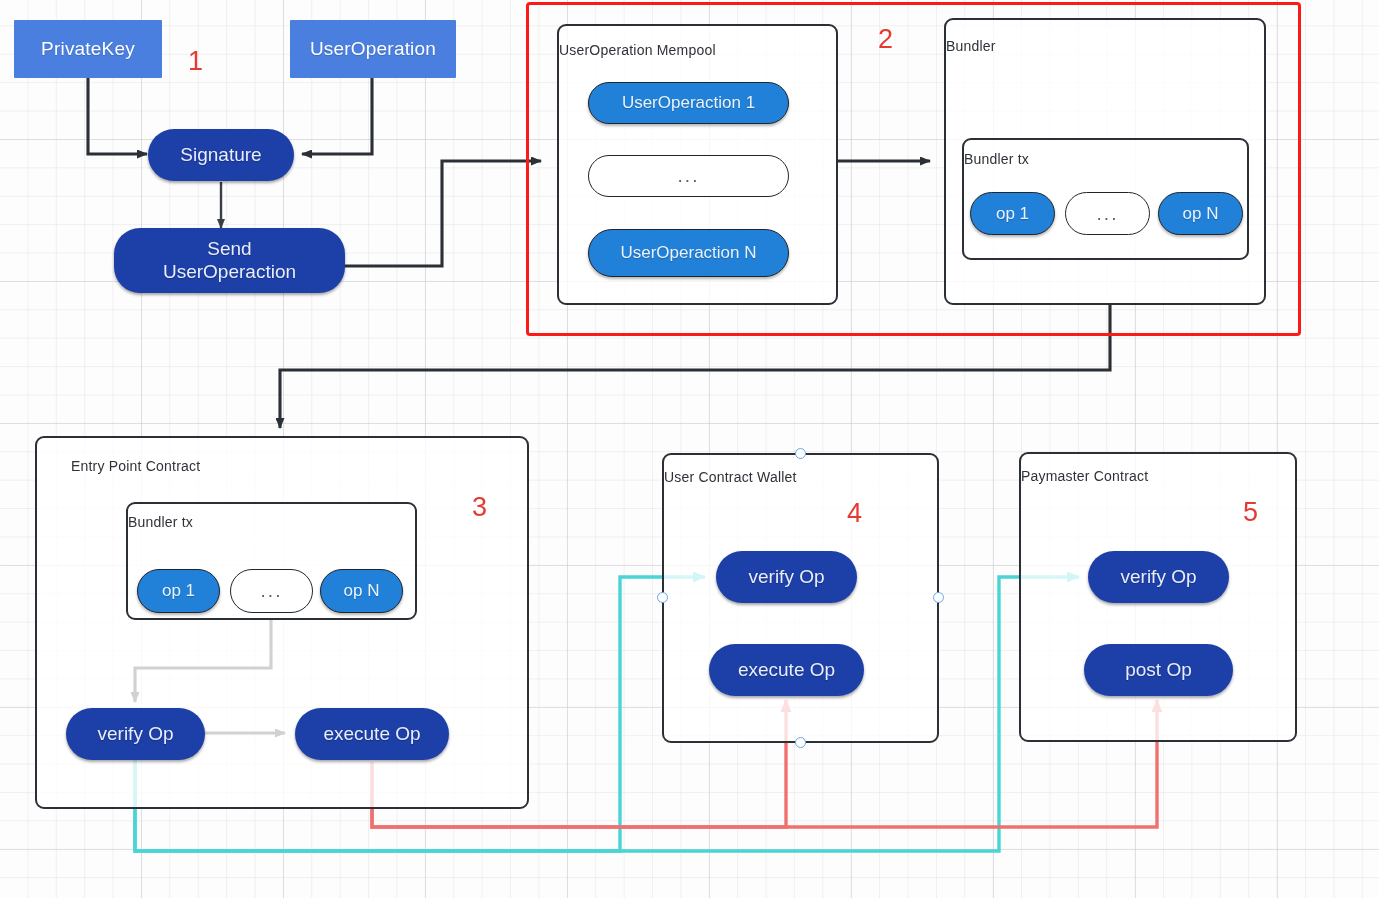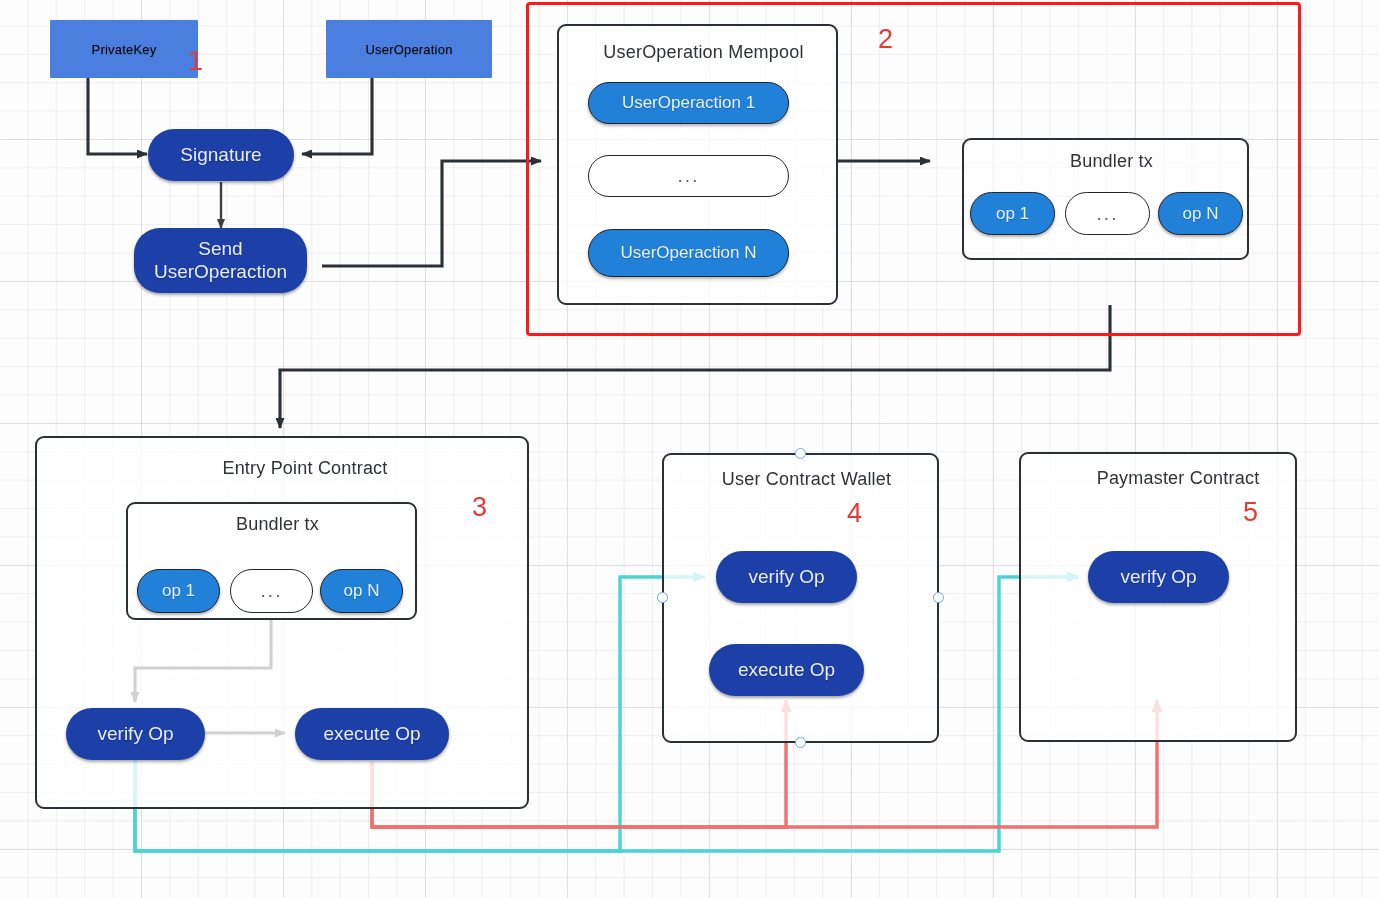--- a/index.html
+++ b/index.html
@@ -18,24 +18,23 @@
       linear-gradient(to right, rgba(190,190,200,.40) 1px, transparent 1px),
       linear-gradient(to bottom, rgba(190,190,200,.40) 1px, transparent 1px);
     background-size:28.4px 28.4px, 28.4px 28.4px, 142px 142px, 142px 142px;
     background-position:-1px -3px,-1px -3px,-1px -3px,-1px -3px;
   }
   svg#wires{position:absolute;left:0;top:0;width:1379px;height:898px;pointer-events:none;}
 
   
   .node{position:absolute;box-sizing:border-box;display:flex;align-items:center;justify-content:center;text-align:center;}
   .rect-blue{
-    background:#4a7fe0;color:#000000;font-size:13px;letter-spacing:.2px;
+    background:#4a7fe0;color:#ffffff;font-size:19px;letter-spacing:.2px;
     border-radius:1px;
     text-shadow:0 1px 1px rgba(0,0,0,.18);
-    margin-left:36px;
   }
   .pill-dark{
     background:#1d3fa8;color:#e8eefc;border-radius:26px;font-size:19px;line-height:1.18;
     box-shadow:0 2px 3px rgba(0,0,0,.35);
     text-shadow:0 1px 1px rgba(0,0,0,.25);
   }
   .pill-blue{
     background:#2180d8;color:#eaf3fd;border-radius:24px;font-size:17px;
     border:1.6px solid #21252b;
     box-shadow:0 2px 3px rgba(0,0,0,.3);
@@ -50,22 +49,22 @@
     position:absolute;box-sizing:border-box;
     background:rgba(255,255,255,.78);
     border:2.1px solid #2b2f36;border-radius:9px;
   }
   .inner-box{
     position:absolute;box-sizing:border-box;
     background:rgba(255,255,255,.6);
     border:2.1px solid #2b2f36;border-radius:9px;
   }
   .box-title{
-    position:absolute;left:12px;right:0;text-align:center;
-    font-size:18px;color:#2f3238;letter-spacing:.2px;
+    position:absolute;left:0;right:0;
+    font-size:14px;color:#2f3238;letter-spacing:.2px;
   }
   .step-num{
     position:absolute;color:#e43a32;font-size:27px;font-weight:400;
     font-family:"Liberation Sans", sans-serif;
   }
   .red-frame{
     position:absolute;box-sizing:border-box;
     border:3.4px solid #fc1a18;border-radius:4px;
     background:transparent;
   }
@@ -133,21 +132,21 @@
   </div>
 
   <div class="node pill-dark" style="left:148px;top:129px;width:146px;height:52px;">
     <span>Signature</span>
   </div>
 
   <div class="node rect-blue" style="left:290px;top:20px;width:166px;height:58px;">
     <span>UserOperation</span>
   </div>
 
-  <div class="node pill-dark" style="left:134px;top:228px;width:173px;height:65px;flex-direction:column;">
+  <div class="node pill-dark" style="left:114px;top:228px;width:231px;height:65px;flex-direction:column;">
     <span>Send</span>
     <span>UserOperaction</span>
   </div>
 
   <div class="step-num" style="left:188px;top:46px;">1</div>
 
   <div class="red-frame" style="left:526px;top:2px;width:775px;height:334px;"></div>
 
   <div class="step-num" style="left:878px;top:24px;">2</div>
 
@@ -157,20 +156,23 @@
   <div class="node pill-blue" style="left:588px;top:82px;width:201px;height:42px;">
     <span>UserOperaction 1</span>
   </div>
   <div class="node pill-white" style="left:588px;top:155px;width:201px;height:42px;">
     <span>...</span>
   </div>
   <div class="node pill-blue" style="left:588px;top:229px;width:201px;height:48px;">
     <span>UserOperaction N</span>
   </div>
 
+  <div class="container-box" style="left:944px;top:18px;width:322px;height:287px;">
+    <div class="box-title" style="top:18px;">Bundler</div>
+  </div>
   <div class="inner-box" style="left:962px;top:138px;width:287px;height:122px;">
     <div class="box-title" style="top:11px;">Bundler tx</div>
   </div>
   <div class="node pill-blue" style="left:970px;top:192px;width:85px;height:43px;">
     <span>op 1</span>
   </div>
   <div class="node pill-white" style="left:1065px;top:192px;width:85px;height:43px;">
     <span>...</span>
   </div>
   <div class="node pill-blue" style="left:1158px;top:192px;width:85px;height:43px;">
@@ -213,21 +215,24 @@
   <div class="node pill-dark" style="left:709px;top:644px;width:155px;height:52px;">
     <span>execute Op</span>
   </div>
 
   <div class="handle" style="left:795px;top:448px;"></div>
   <div class="handle" style="left:657px;top:592px;"></div>
   <div class="handle" style="left:933px;top:592px;"></div>
   <div class="handle" style="left:795px;top:737px;"></div>
 
   <div class="container-box" style="left:1019px;top:452px;width:278px;height:290px;">
-    <div class="box-title" style="top:14px;padding-left:28px;">Paymaster Contract</div>
+    <div class="box-title" style="top:14px;">Paymaster Contract</div>
   </div>
   <div class="step-num" style="left:1243px;top:497px;">5</div>
 
   <div class="node pill-dark" style="left:1088px;top:551px;width:141px;height:52px;">
     <span>verify Op</span>
   </div>
+  <div class="node pill-dark" style="left:1084px;top:644px;width:149px;height:52px;">
+    <span>post Op</span>
+  </div>
 
 </div>
 
 </body></html>

